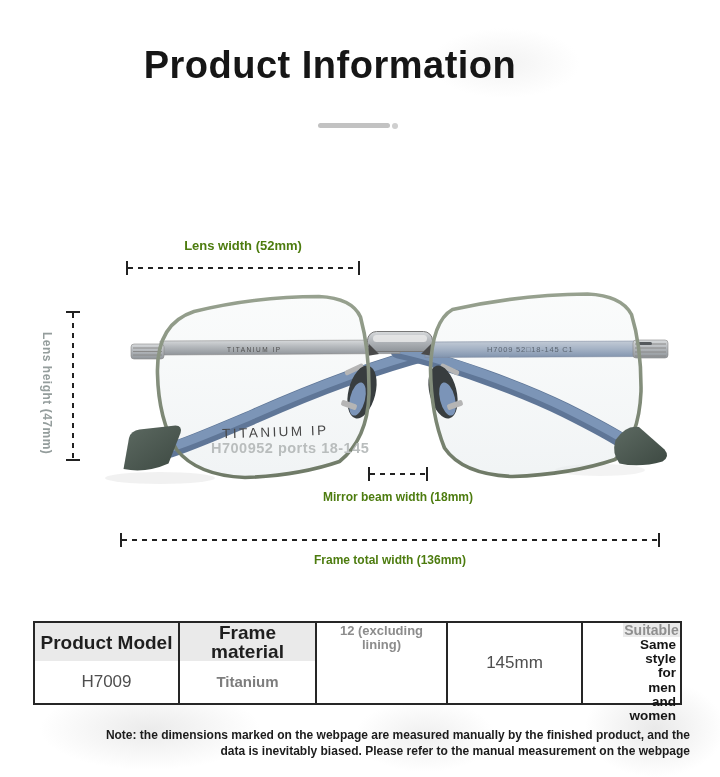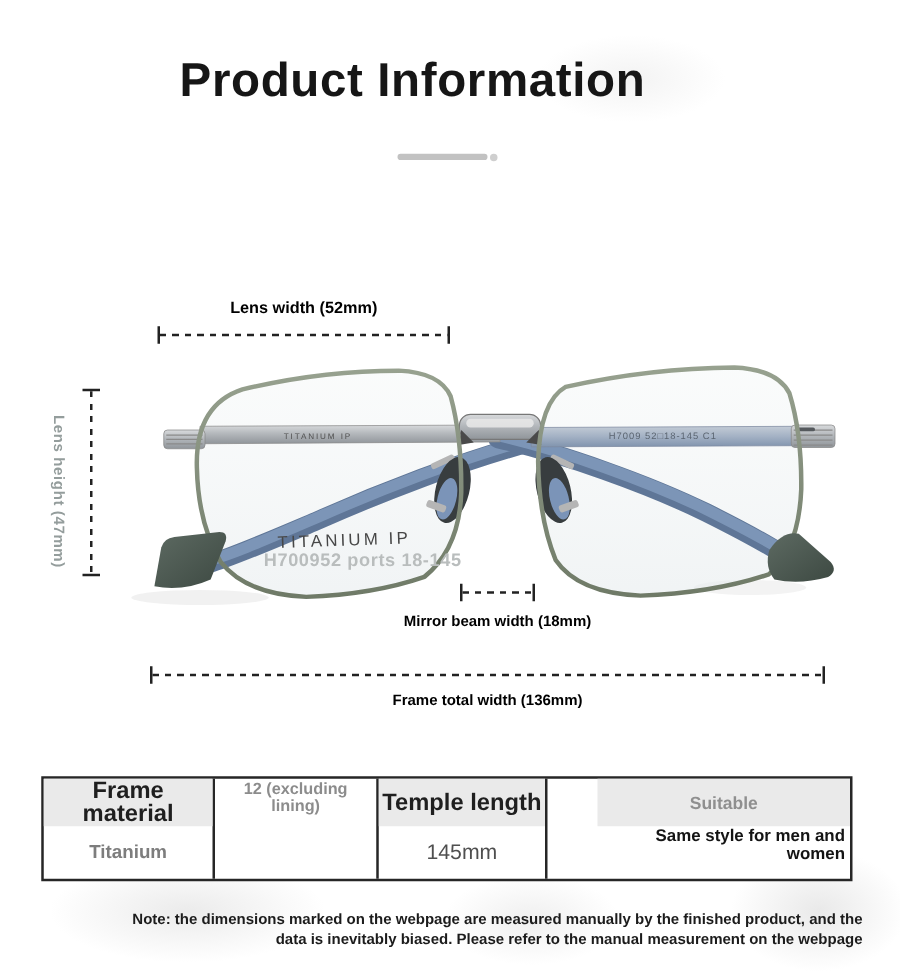--- a/index.html
+++ b/index.html
@@ -19,21 +19,21 @@
     font-size:38px;font-weight:700;letter-spacing:.5px;color:#161616;
   }
   .divider-bar{position:absolute;left:318px;top:123px;width:72px;height:5px;border-radius:3px;background:#c2c2c2;}
   .divider-dot{position:absolute;left:392px;top:123px;width:6px;height:6px;border-radius:50%;background:#cfcfcf;}
   .page-subtitle{
     position:absolute;left:0;top:147px;width:720px;text-align:center;
     font-size:27px;font-weight:400;letter-spacing:1.5px;color:#2e2e2e;
   }
 
   
-  .dim-label{position:absolute;font-size:13px;font-weight:600;color:#000000;text-align:center;}
+  .dim-label{position:absolute;font-size:13px;font-weight:600;color:#4d7c0f;text-align:center;}
   .dim-label.small{font-size:12px;text-align:center;}
   .dim-h{position:absolute;height:14px;}
   .dim-h .line{position:absolute;left:2px;right:2px;top:6px;height:2px;
     background:repeating-linear-gradient(90deg,#222 0 5px,rgba(0,0,0,0) 5px 10px);}
   .dim-h::before,.dim-h::after{content:"";position:absolute;top:0;bottom:0;width:2px;background:#222;}
   .dim-h::before{left:0;} .dim-h::after{right:0;}
   .dim-v{position:absolute;width:14px;}
   .dim-v .line{position:absolute;top:2px;bottom:2px;left:6px;width:2px;
     background:repeating-linear-gradient(180deg,#222 0 5px,rgba(0,0,0,0) 5px 10px);}
   .dim-v::before,.dim-v::after{content:"";position:absolute;left:0;right:0;height:2px;background:#222;}
@@ -183,29 +183,32 @@
       <div class="line"></div>
     </div>
   <div class="dim-label small" style="left:308px;top:490px;width:180px;">Mirror beam width (18mm)</div>
 
   <div class="dim-h" style="left:120px;top:533px;width:540px;">
       <div class="line"></div>
     </div>
   <div class="dim-label small" style="left:240px;top:553px;width:300px;">Frame total width (136mm)</div>
 
   <div class="spec-table">
+    <div class="spec-cell c1">
+      <div class="cell-header">Product Model</div>
+      <div class="cell-value">H7009</div>
+    </div>
     <div class="spec-cell c2">
       <div class="cell-header">Frame material</div>
       <div class="cell-value">Titanium</div>
     </div>
     <div class="spec-cell c3">
       <div class="cell-value">12 (excluding lining)</div>
     </div>
     <div class="spec-cell c4">
-      <div class="cell-header">Temple length</div>
       <div class="cell-value">145mm</div>
     </div>
     <div class="spec-cell c5">
       <div class="cell-header">Suitable</div>
       <div class="cell-value">Same style for men and women</div>
     </div>
   </div>
 
   <div class="note-text">Note: the dimensions marked on the webpage are measured manually by the finished product, and the data is inevitably biased. Please refer to the manual measurement on the webpage</div>
 

